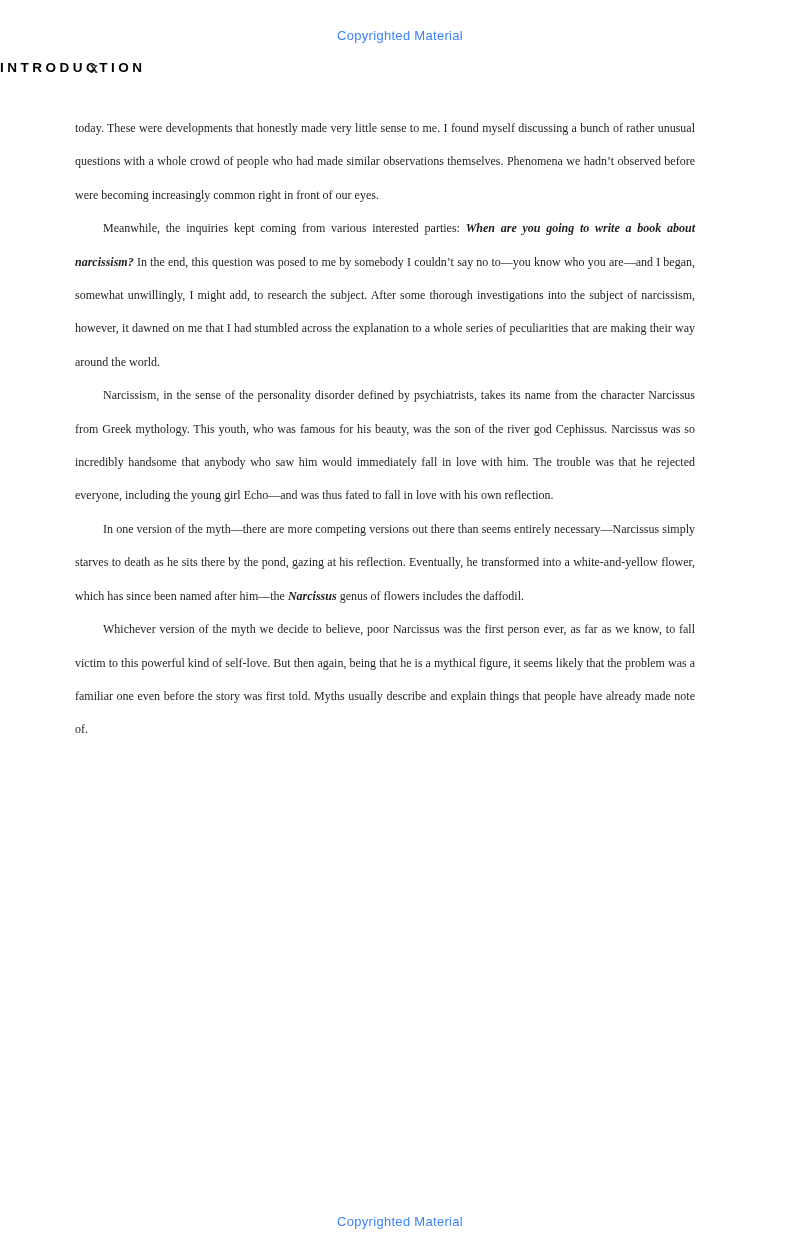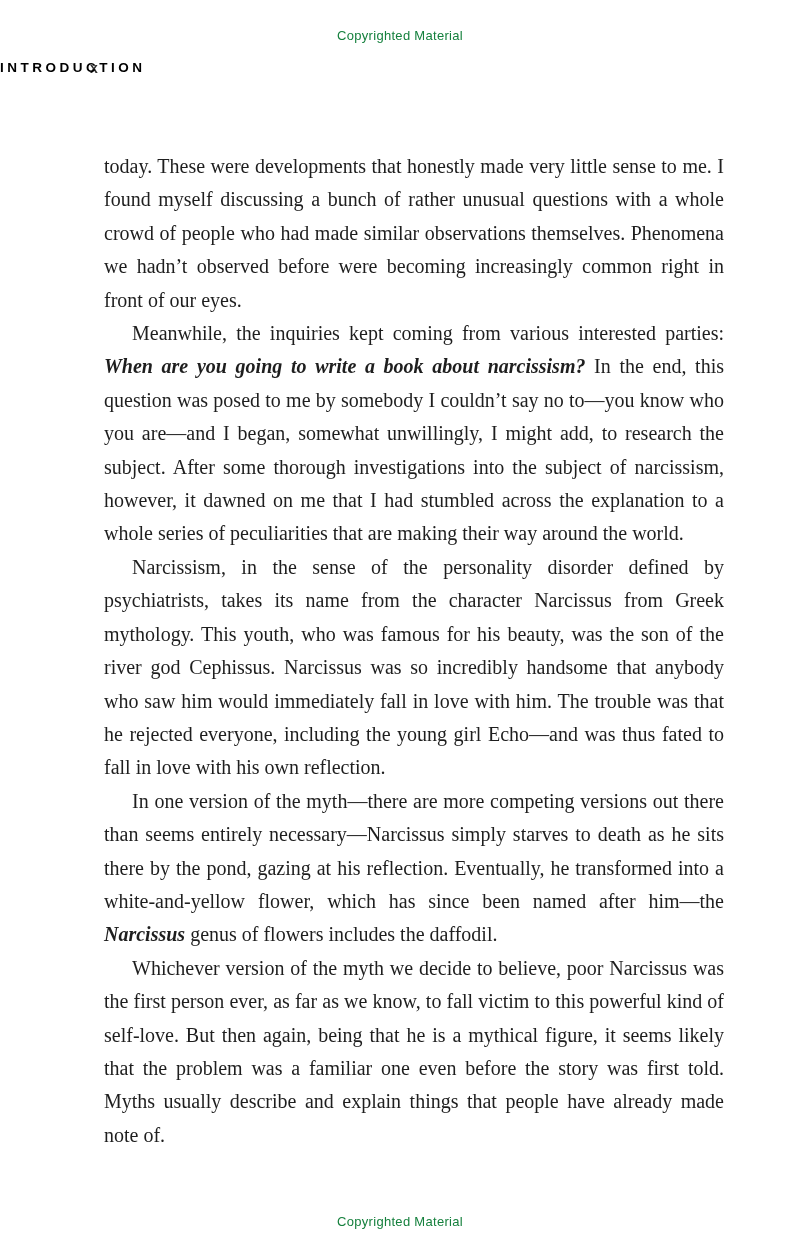--- a/index.html
+++ b/index.html
@@ -14,21 +14,21 @@
     overflow: hidden;
   }
   .copyright-line {
     position: absolute;
     left: 0;
     width: 100%;
     text-align: center;
     font-family: "Liberation Sans", sans-serif;
     font-size: 13px;
     letter-spacing: 0.3px;
-    color: #15803d;
+    color: #3b82f6;
   }
   .copyright-top { top: 28px; }
   .copyright-bottom { top: 1214px; }
   .page-number {
     position: absolute;
     top: 60px;
     left: 90px;
     font-family: "Liberation Sans", sans-serif;
     font-size: 14px;
     font-weight: 700;
@@ -41,28 +41,27 @@
     width: 100%;
     font-family: "Liberation Sans", sans-serif;
     font-size: 13.5px;
     font-weight: 700;
     letter-spacing: 3.5px;
     color: #000000;
   }
   .body-text {
     position: absolute;
     top: 112px;
-    left: 104px;
+    left: 75px;
     width: 620px;
     font-family: "Liberation Serif", serif;
-    font-size: 20px;
+    font-size: 12px;
     line-height: 33.4px;
     color: #1e1e1e;
     text-align: justify;
-    margin-top: 38px;
   }
   .body-text p {
     margin: 0;
     padding: 0;
   }
   .body-text p.indent {
     text-indent: 28px;
   }
   .body-text em {
     font-style: italic;

